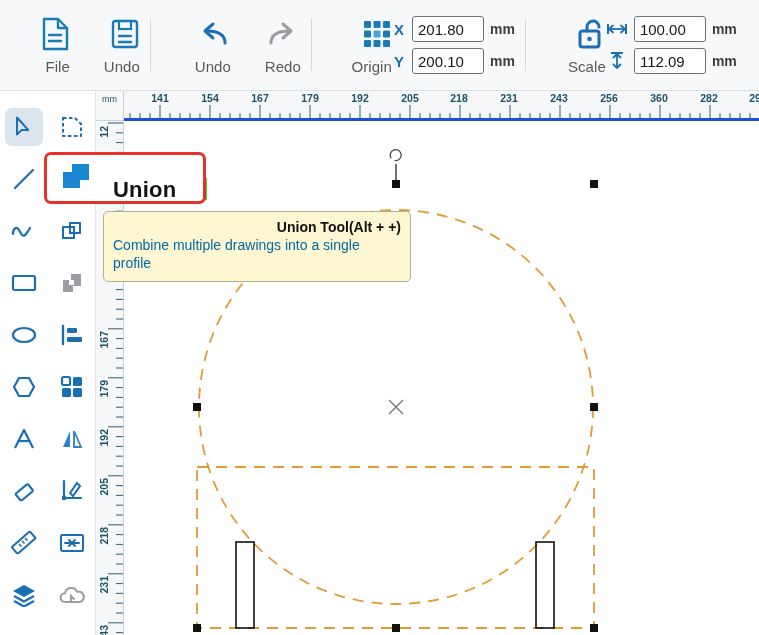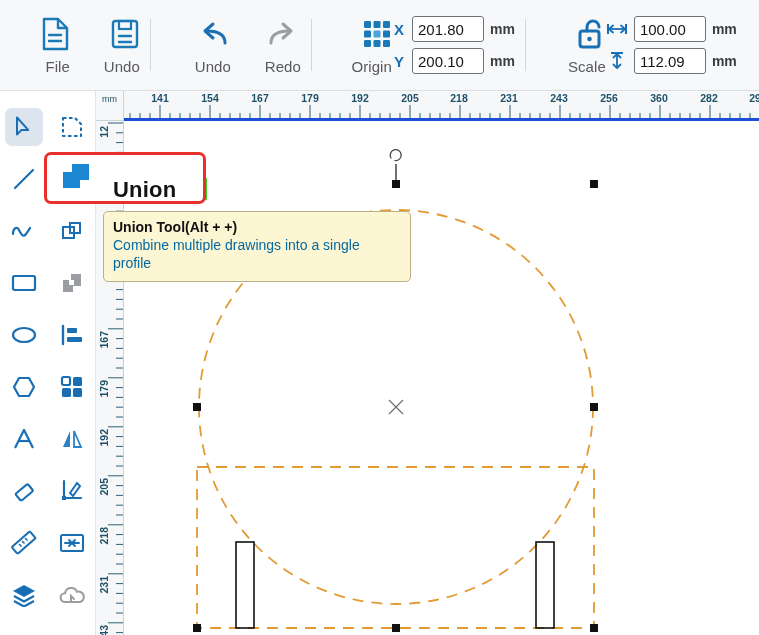--- a/index.html
+++ b/index.html
@@ -149,20 +149,21 @@
   .tooltip {
     position: absolute; left: 103px; top: 211px;
     width: 308px; padding: 7px 9px 9px 9px;
     background: #fcf6d3; border: 1px solid #b9b08a;
     border-radius: 5px;
     z-index: 50;
   }
   .tt-title {
     font-size: 14px; font-weight: bold; color: #111111;
     margin-bottom: 2px;
+    text-align: right;
   }
   .tt-body { font-size: 14px; color: #0369a1; line-height: 1.25; }
 </style>
 </head>
 <body>
 
 <div id="app">
 
   <div class="toolbar">
 

